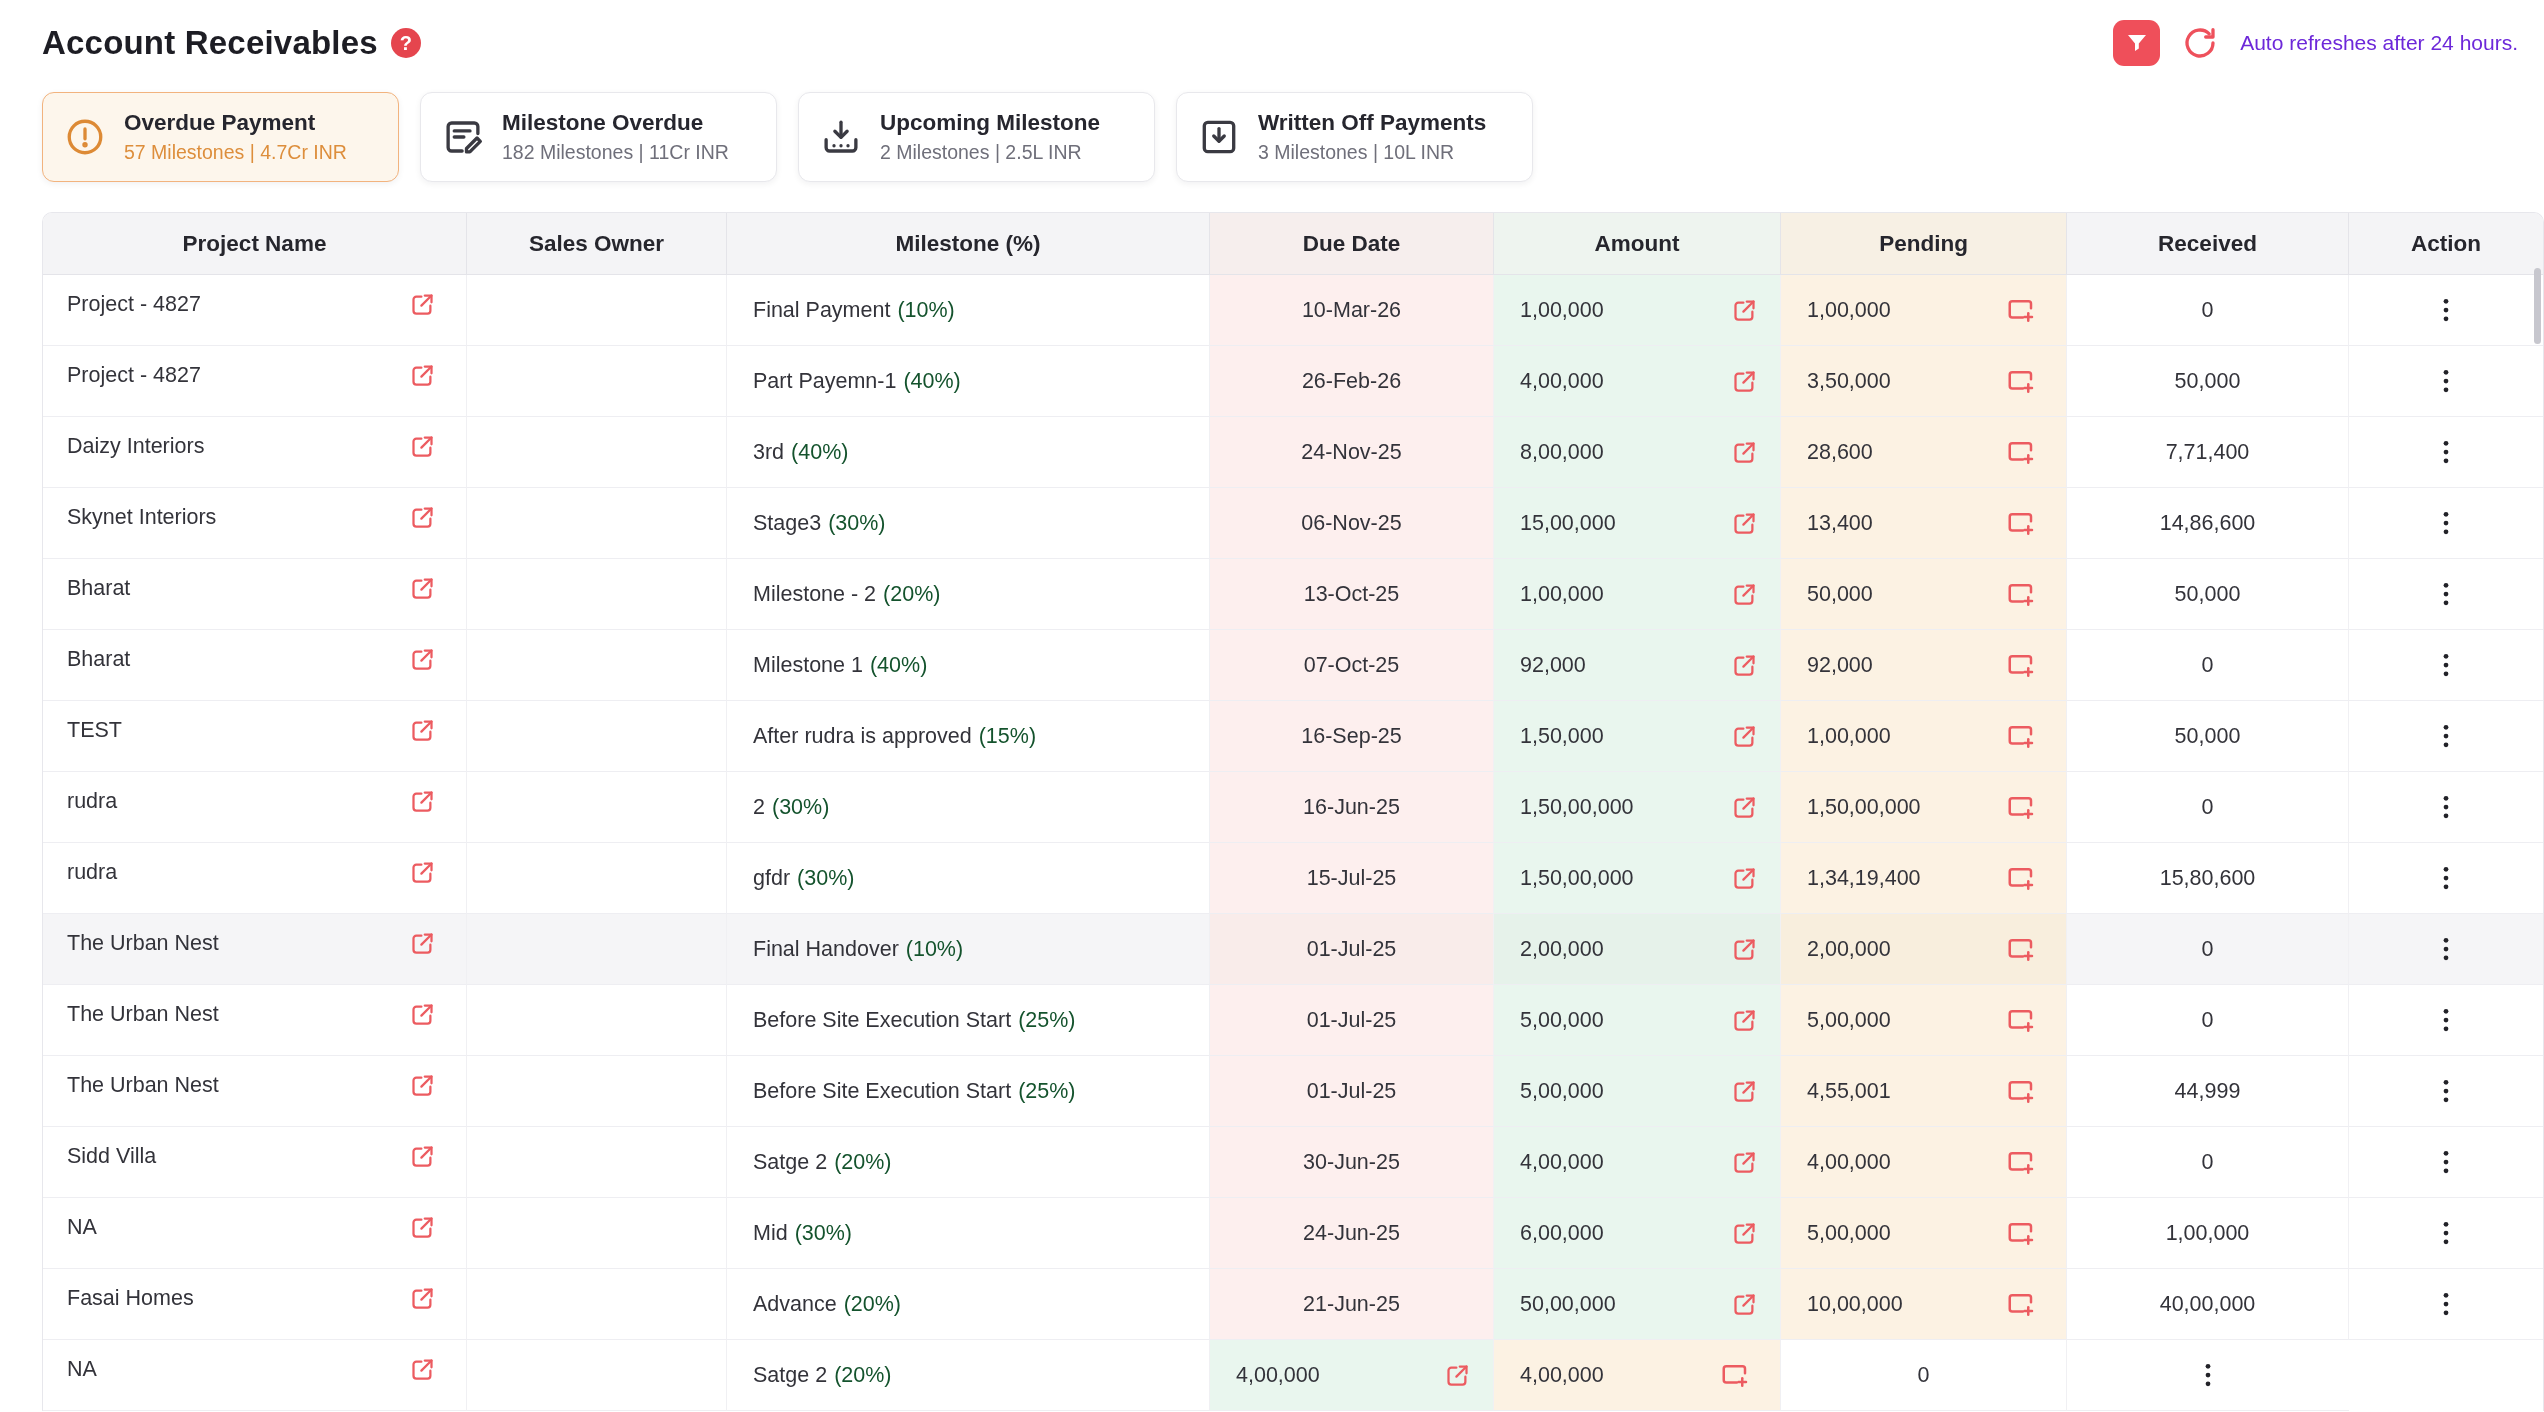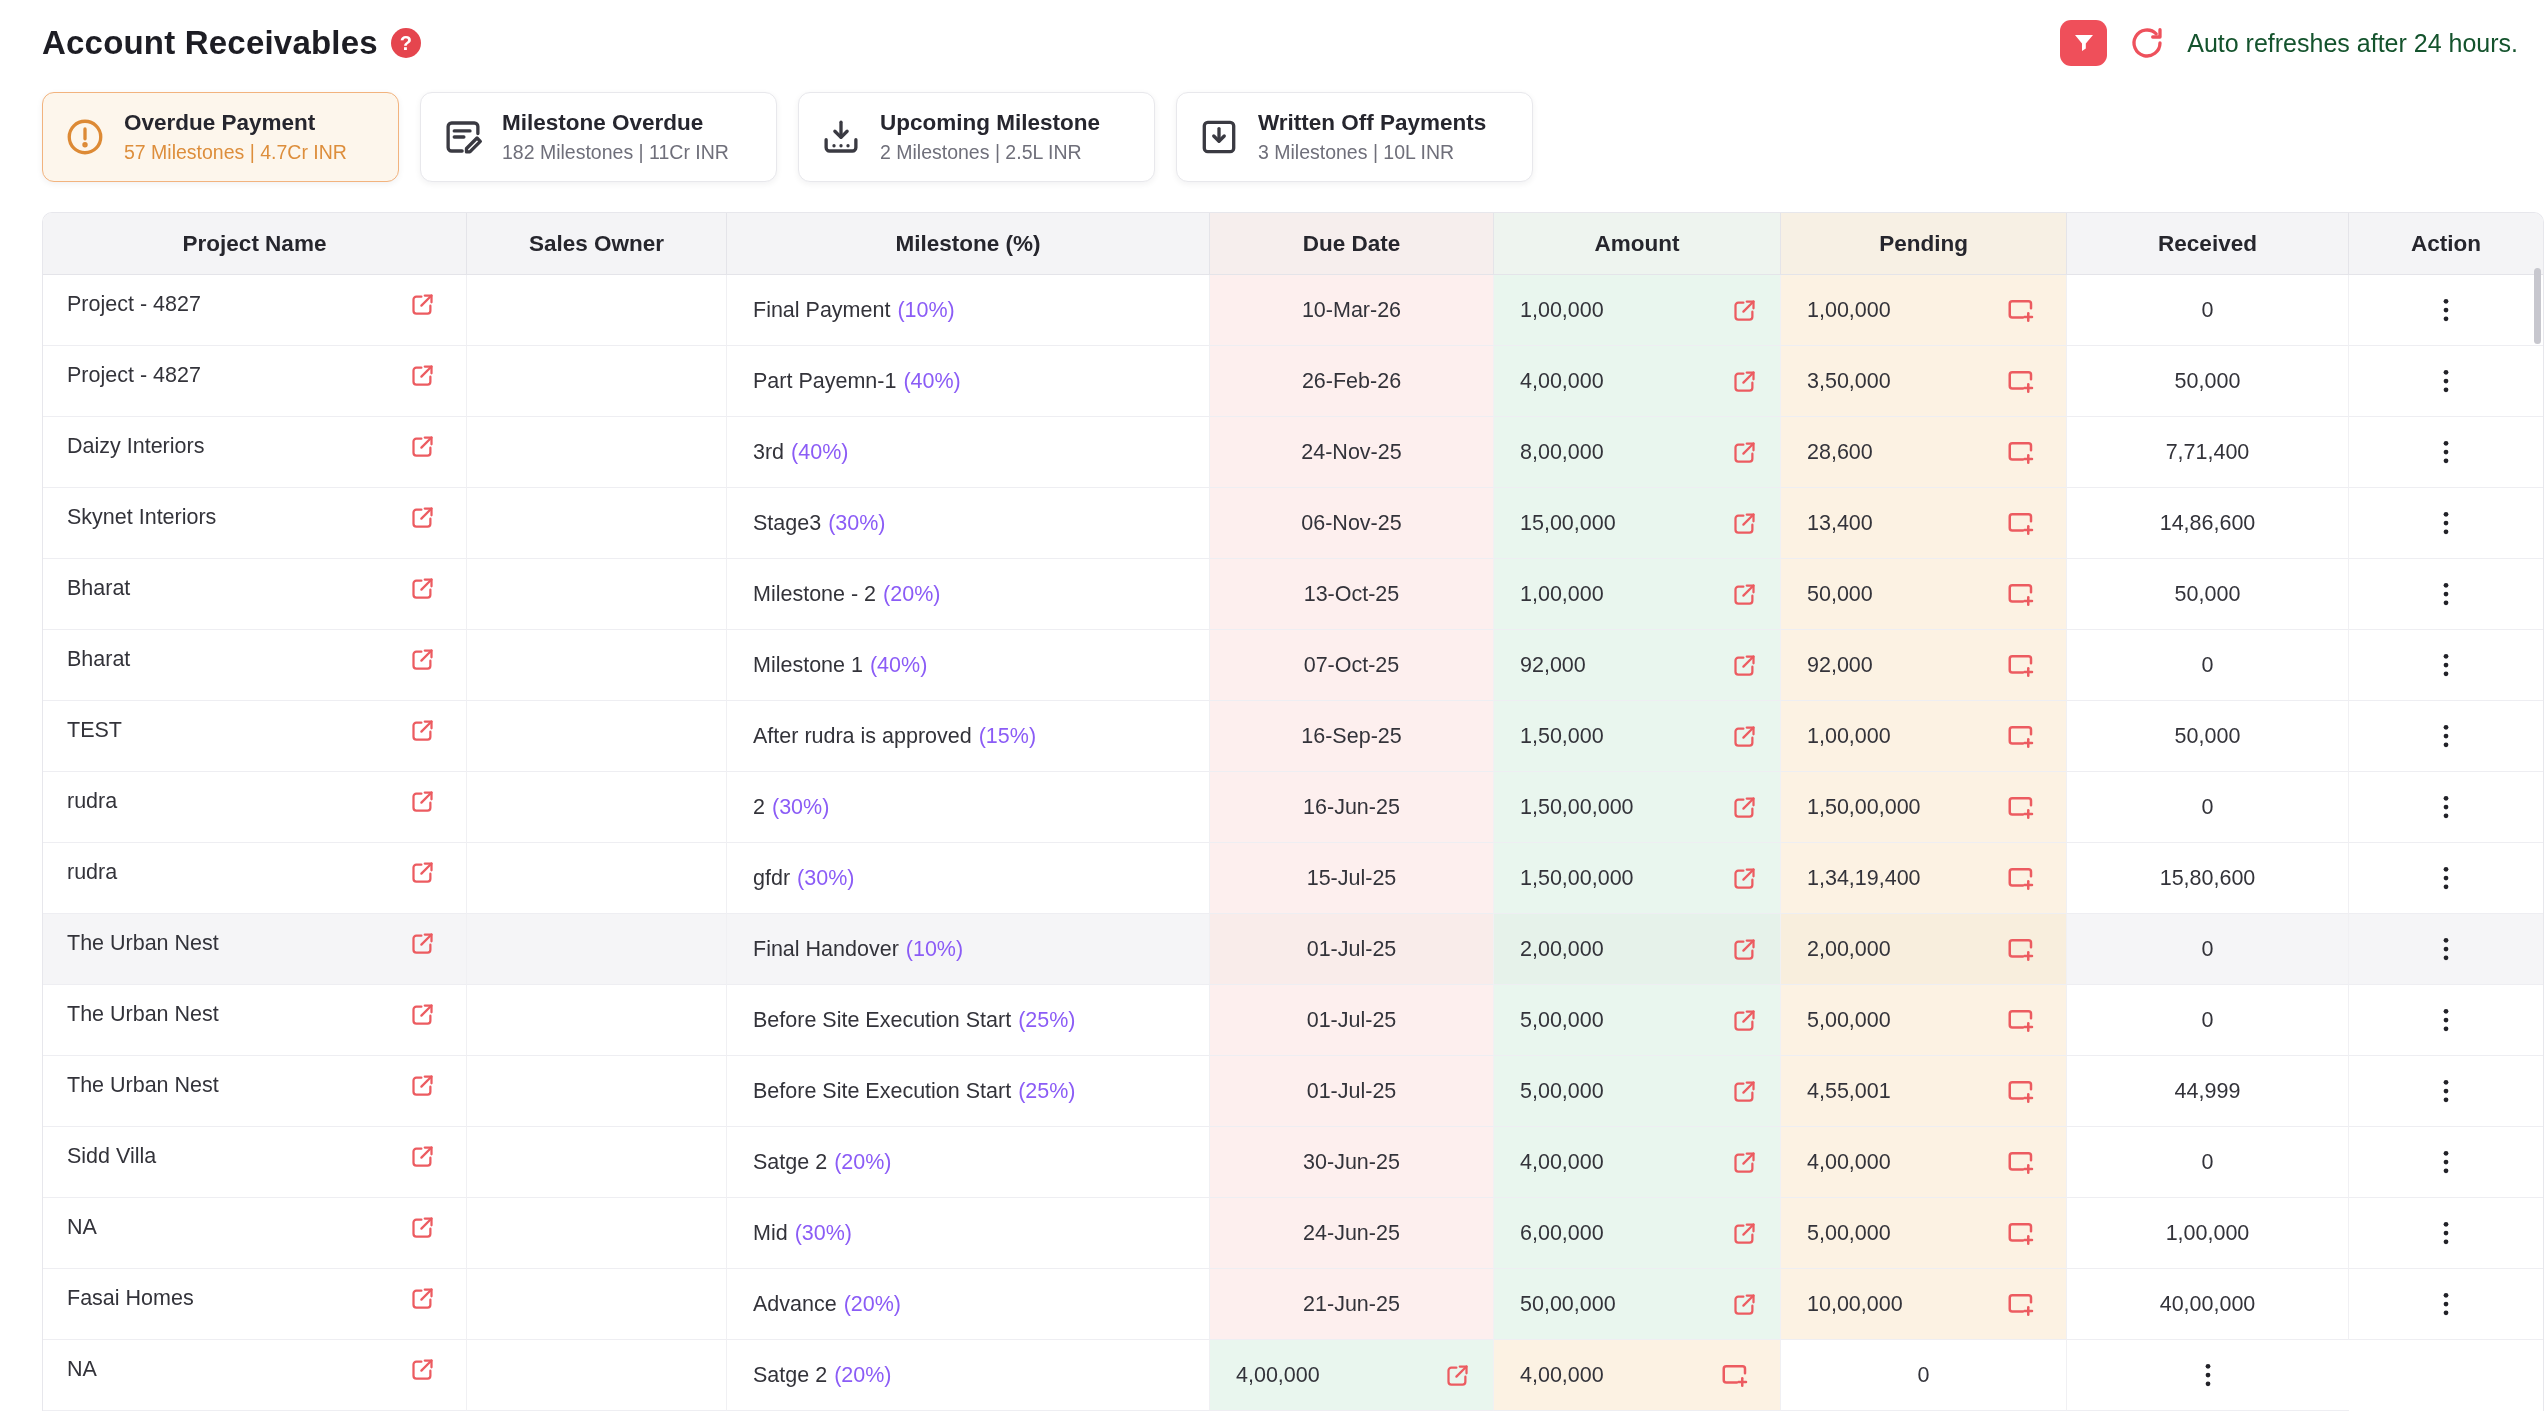--- a/index.html
+++ b/index.html
@@ -12,21 +12,21 @@
   .help-badge { width: 30px; height: 30px; border-radius: 50%; background: #e5454e; color: #fff;
     font-size: 20px; font-weight: 700; display: flex; align-items: center; justify-content: center;
     margin-left: 13px; }
   .topbar-right { margin-left: auto; display: flex; align-items: center; gap: 18px; }
   .filter-btn { width: 47px; height: 46px; border-radius: 11px; background: #ef4f5a; border: none;
     display: flex; align-items: center; justify-content: center; cursor: pointer; }
   .filter-btn svg { width: 24px; height: 24px; }
   .refresh-btn { width: 44px; height: 44px; background: transparent; border: none; display: flex;
     align-items: center; justify-content: center; color: #ee515c; cursor: pointer; }
   .refresh-btn svg { width: 38px; height: 38px; }
-  .auto-refresh-note { font-size: 25px; color: #14532d; white-space: nowrap; }
+  .auto-refresh-note { font-size: 21px; color: #6d28d9; white-space: nowrap; }
 
   
   .cards { display: flex; gap: 21px; margin: 24px 0 0 42px; }
   .card { width: 357px; height: 90px; border: 1.5px solid #e8e8ec; border-radius: 12px; background: #fff;
     display: flex; align-items: center; padding: 0 20px; gap: 17px; cursor: pointer;
     box-shadow: 0 2px 6px rgba(25,25,35,.06); }
   .card.selected { border-color: #f2b37e; background: #fdf6ec; }
   .card-icon { width: 44px; height: 44px; flex: 0 0 auto; color: #3a3a42; display:flex; align-items:center; justify-content:center; }
   .card.selected .card-icon { color: #dd8a35; }
   .card-icon svg { width: 42px; height: 42px; }
@@ -56,21 +56,21 @@
   .td.cell-due { justify-content: center; background: #fdefee; }
   .td.cell-amount { background: #e9f6ee; justify-content: space-between; padding: 0 22px 0 26px; }
   .td.cell-pending { background: #fcf2e3; justify-content: space-between; padding: 0 30px 0 26px; }
   .td.cell-received { justify-content: center; }
   .td.cell-action { justify-content: center; }
   .tr.highlight .td { background: #f5f5f7; }
   .tr.highlight .td.cell-due { background: #f9ecea; }
   .tr.highlight .td.cell-amount { background: #e6f2ea; }
   .tr.highlight .td.cell-pending { background: #f8eedd; }
 
-  .milestone-pct { color: #8b5cf6; margin-left: 7px; }
+  .milestone-pct { color: #14532d; margin-left: 7px; }
   .link-icon { color: #ec5b60; width: 27px; height: 27px; display: flex; cursor: pointer; flex: 0 0 auto; }
   .link-icon svg { width: 27px; height: 27px; }
   .cardplus-icon { color: #ec5b60; width: 30px; height: 30px; display: flex; cursor: pointer; flex: 0 0 auto; }
   .cardplus-icon svg { width: 30px; height: 30px; }
   .kebab-btn { width: 44px; height: 44px; background: transparent; border: none; display: flex;
     align-items: center; justify-content: center; color: #222228; cursor: pointer; }
   .kebab-btn svg { width: 30px; height: 30px; }
 
   
   .v-scrollbar-thumb { position: fixed; right: 3px; top: 268px; width: 7px; height: 76px;

